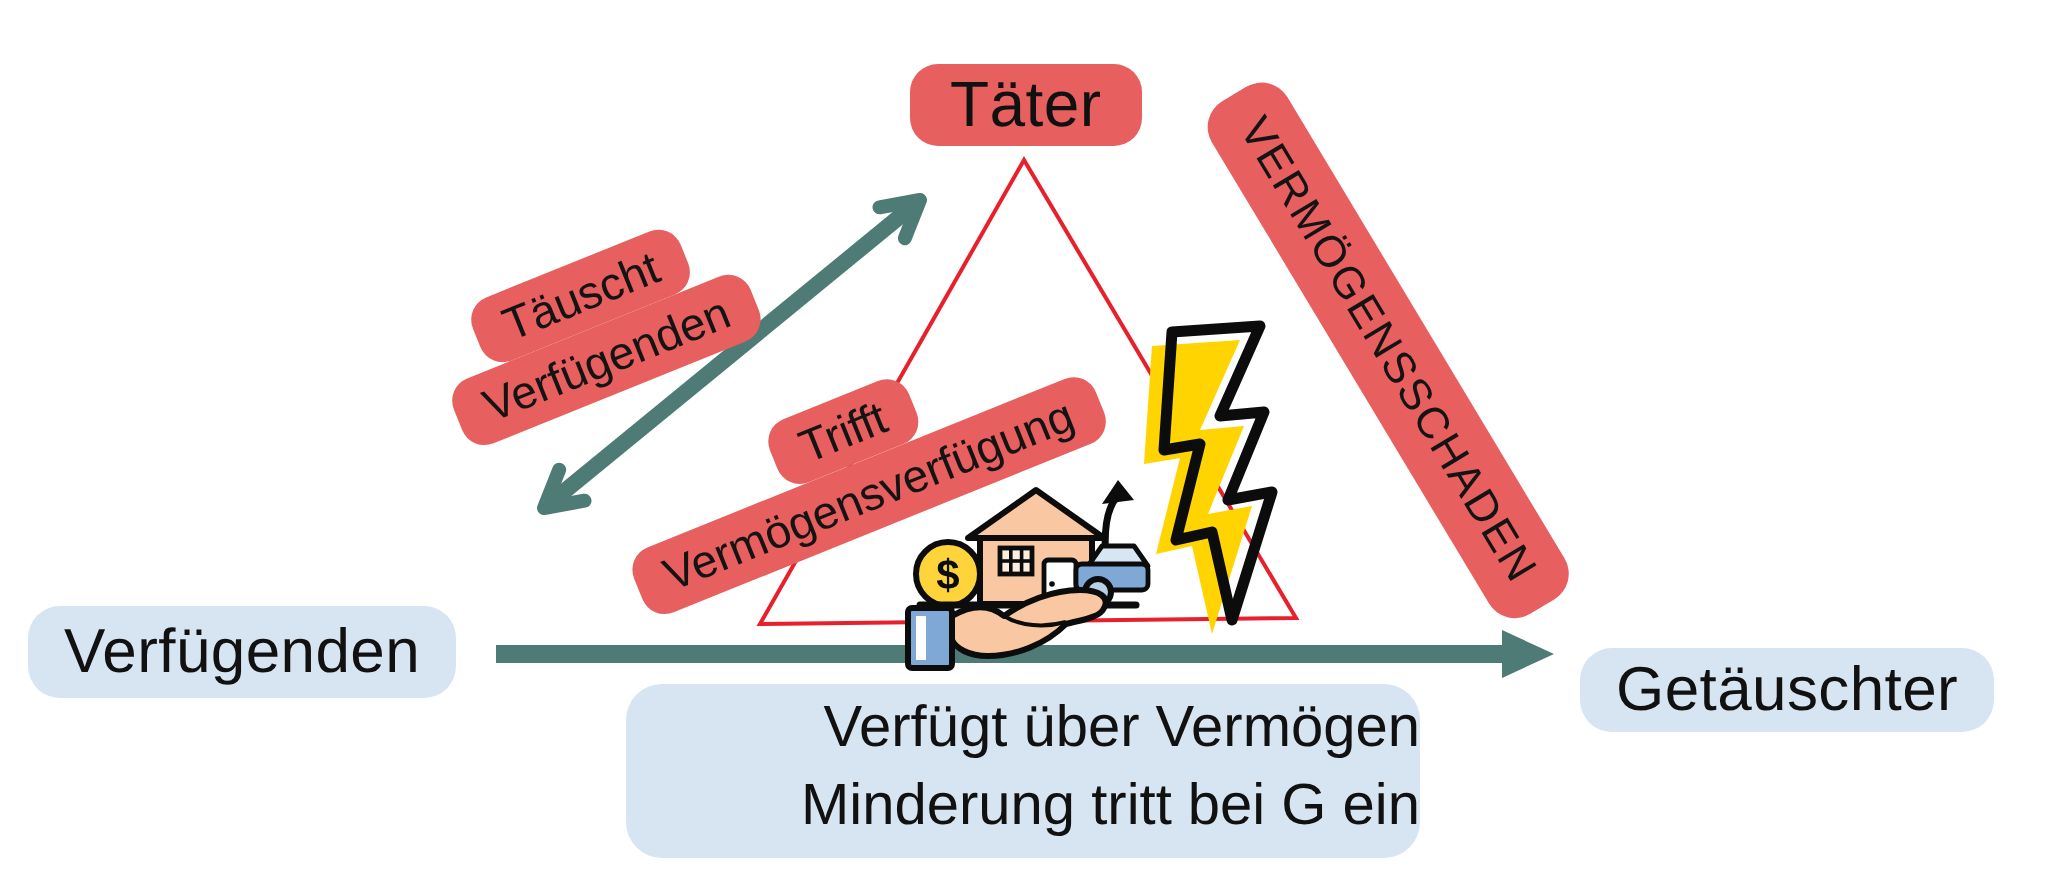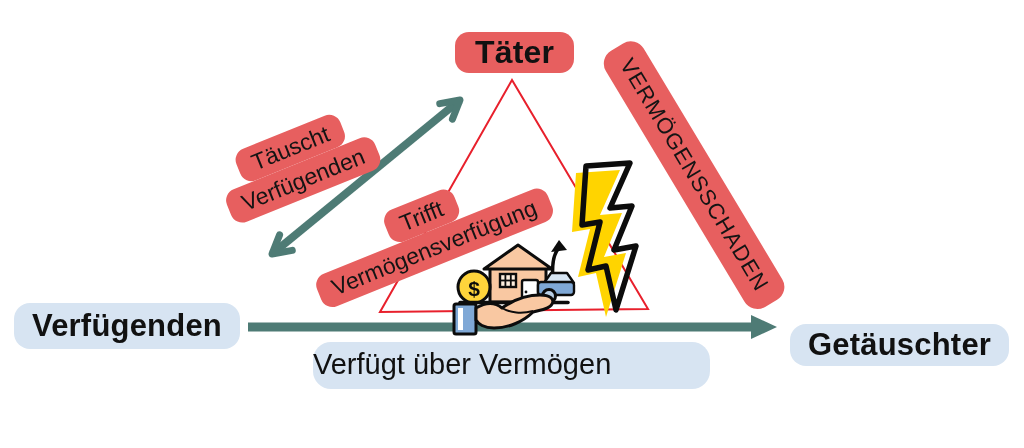--- a/index.html
+++ b/index.html
@@ -9,21 +9,21 @@
   }
   
   #connectors{position:absolute;left:0;top:0;width:1024px;height:448px;}
   .tri{fill:none;stroke:var(--triangle_red,#e8202c);stroke-width:2;}
   .teal{stroke:var(--arrow_teal,#4e7b75);fill:none;}
   .teal-fill{fill:var(--arrow_teal,#4e7b75);}
   
   .node{
     position:absolute;display:flex;align-items:center;justify-content:center;
     background:var(--node_blue,#d7e4f2);border-radius:16px;
-    font-size:31px;font-weight:700;letter-spacing:.2px;padding:4px 18px;
+    font-size:31px;font-weight:400;letter-spacing:.2px;padding:4px 18px;
   }
   .node.red{background:var(--label_red,#e75f5f);border-radius:14px;font-size:32px;padding:2px 20px;}
   #node-verfuegender{left:14px;top:303px;height:38px;}
   #node-getaeuschter{left:790px;top:324px;height:34px;}
   #node-taeter{left:455px;top:32px;height:37px;}
   
   .pill-label{position:absolute;text-align:center;line-height:1.06;}
   .pill-label .ln{display:block;}
   .pill-label .bg{
     display:inline-block;background:var(--label_red,#e75f5f);color:#141414;
@@ -33,21 +33,21 @@
   #label-trifft{left:428px;top:232px;transform:translate(-50%,-50%) rotate(-22deg);}
   #label-schaden{
     position:absolute;left:694px;top:175px;transform:translate(-50%,-50%) rotate(59deg);
     background:var(--label_red,#e75f5f);color:#141414;border-radius:15px;
     padding:9px 16px;font-size:22px;font-weight:500;letter-spacing:1px;white-space:nowrap;
   }
   
   #caption{
     position:absolute;left:313px;top:342px;width:397px;
     background:var(--node_blue,#d7e4f2);border-radius:18px;
-    text-align:left;font-size:29px;font-weight:500;line-height:1.36;padding:3px 0 5px 0;
+    text-align:right;font-size:29px;font-weight:500;line-height:1.36;padding:3px 0 5px 0;
   }
   
   .icon-abs{position:absolute;}
   #lightning{left:556px;top:160px;}
   #assets{left:448px;top:238px;}
 </style>
 </head>
 <body>
 
 <div id="stage">
@@ -128,15 +128,16 @@
     <span class="ln"><span class="bg">Trifft</span></span>
     <span class="ln"><span class="bg">Vermögensverfügung</span></span>
   </div>
 
   <div id="label-schaden">
     <span>VERMÖGENSSCHADEN</span>
   </div>
 
   <div id="caption">
     <div>Verfügt über Vermögen</div>
+    <div>Minderung tritt bei G ein</div>
   </div>
 
 </div>
 
 </body></html>

